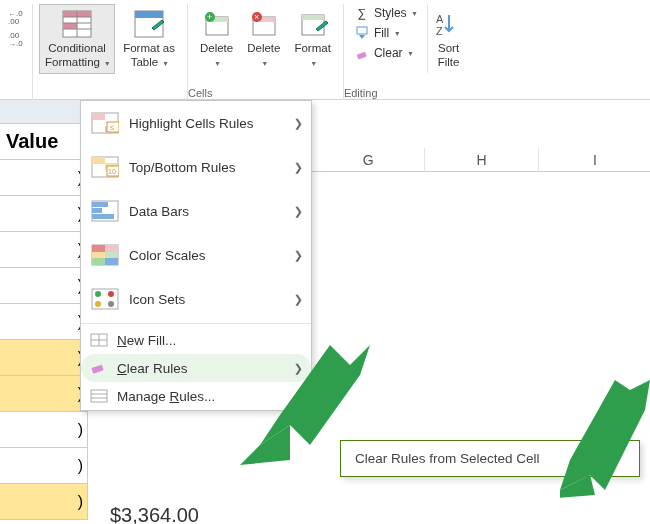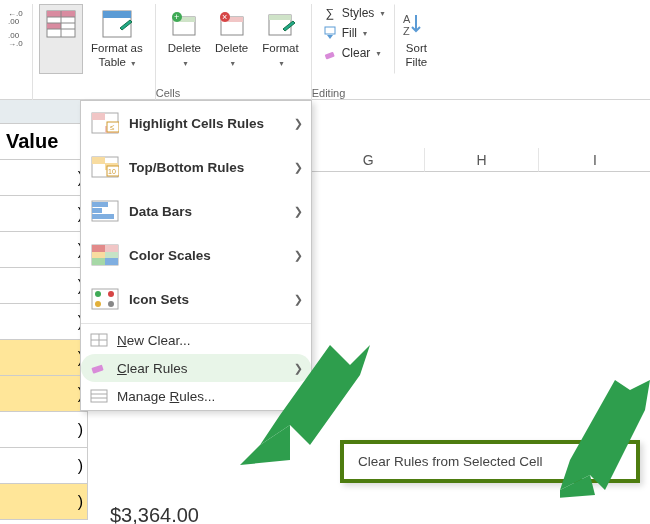--- a/index.html
+++ b/index.html
@@ -35,27 +35,27 @@
 .body-row.hl .cell { background: #ffe699; }
 
 .colrow2 { position: absolute; top: 148px; left: 312px; display: flex; height: 24px; width: 340px; background:#fff; }
 .colrow2 .ch { flex:1; text-align:center; font-size:14px; color:#555; border-bottom:1px solid #ccc; border-right:1px solid #e5e5e5; display:flex; align-items:center; justify-content:center; }
 
 .menu { position: absolute; top: 100px; left: 80px; width: 232px; background: #fff; border: 1px solid #c7c7c7; box-shadow: 3px 3px 6px rgba(0,0,0,0.15); z-index: 20; }
 .menu-item { display: flex; align-items: center; padding: 10px 8px; font-size: 13.5px; color: #333; cursor: pointer; position: relative; }
 .menu-item:hover, .menu-item.hover { background: #e8f5e8; border-radius: 14px; }
 .menu-item .mico { width: 32px; height: 24px; margin-right: 8px; display:flex; align-items:center; justify-content:center; }
 .menu-item .arrow { margin-left: auto; font-size: 11px; color: #666; }
-.menu-item.bold .mlabel { font-weight: 700; }
+.menu-item.bold .mlabel { font-weight: 400; }
 .menu-sep { border-top: 1px solid #e3e3e3; margin: 2px 0; }
 .menu-item.small { padding: 6px 8px; }
 .menu-item.small .mico { width: 20px; height: 16px; }
 .menu-item .mlabel span.ul { text-decoration: underline; }
 
-.submenu { position: absolute; top: 440px; left: 340px; width: 300px; background:#fff; border:4px solid #4d7c0f; box-shadow: 3px 3px 6px rgba(0,0,0,0.15); z-index:19; }
+.submenu { position: absolute; top: 440px; left: 340px; width: 300px; background:#fff; border:1px solid #4d7c0f; box-shadow: 3px 3px 6px rgba(0,0,0,0.15); z-index:19; }
 .submenu .sitem { padding: 10px 14px; font-size: 13.5px; color:#444; cursor:pointer; }
 
 .value-overflow { position:absolute; top: 504px; left: 110px; font-size: 20px; color:#333; }
 
 .arrow-shape { position: absolute; z-index: 30; fill:#2e9e4d; }
 
 
 svg { display:block; }
 </style>
 </head>
@@ -85,20 +85,21 @@
           <svg width="30" height="28">
               <rect x="1" y="1" width="28" height="26" fill="#fff" stroke="#888"></rect>
               <rect x="1" y="1" width="28" height="6" fill="#d98ba0"></rect>
               <rect x="1" y="13" width="14" height="6" fill="#d98ba0"></rect>
               <line x1="1" y1="7" x2="29" y2="7" stroke="#888"></line>
               <line x1="1" y1="13" x2="29" y2="13" stroke="#888"></line>
               <line x1="1" y1="19" x2="29" y2="19" stroke="#888"></line>
               <line x1="15" y1="1" x2="15" y2="27" stroke="#888"></line>
             </svg>
         </span>
+        <span class="ribbon-label"><span>Conditional<br>Formatting</span> <span class="chevdn">▾</span></span>
       </div>
       <div class="ribbon-btn">
         <span class="ribbon-icon">
           <svg width="30" height="28">
               <rect x="1" y="1" width="28" height="26" fill="#fff" stroke="#888"></rect>
               <rect x="1" y="1" width="28" height="7" fill="#5b9bd5"></rect>
               <path d="M18 18 L28 10 L30 12 L20 20 Z" fill="#2a8" stroke="#16734a"></path>
             </svg>
         </span>
         <span class="ribbon-label"><span>Format as<br>Table</span> <span class="chevdn">▾</span></span>
@@ -303,21 +304,21 @@
   </div>
   <div class="menu-sep"></div>
   <div class="menu-item small">
     <span class="mico">
         <svg width="18" height="14">
           <rect x="1" y="1" width="16" height="12" fill="#fff" stroke="#aaa"></rect>
           <line x1="1" y1="7" x2="17" y2="7" stroke="#aaa"></line>
           <line x1="9" y1="1" x2="9" y2="13" stroke="#aaa"></line>
         </svg>
       </span>
-    <span class="mlabel"><span></span><span class="ul">N</span><span>ew Clear...</span></span>
+    <span class="mlabel"><span></span><span class="ul">N</span><span>ew Fill...</span></span>
   </div>
   <div class="menu-item small hover">
     <span class="mico">
         <svg width="18" height="14">
           <rect x="2" y="5" width="11" height="6" rx="1" fill="#d98bd9" transform="rotate(-18 8 8)"></rect>
         </svg>
       </span>
     <span class="mlabel"><span></span><span class="ul">C</span><span>lear Rules</span></span>
     <span class="arrow">❯</span>
   </div>

